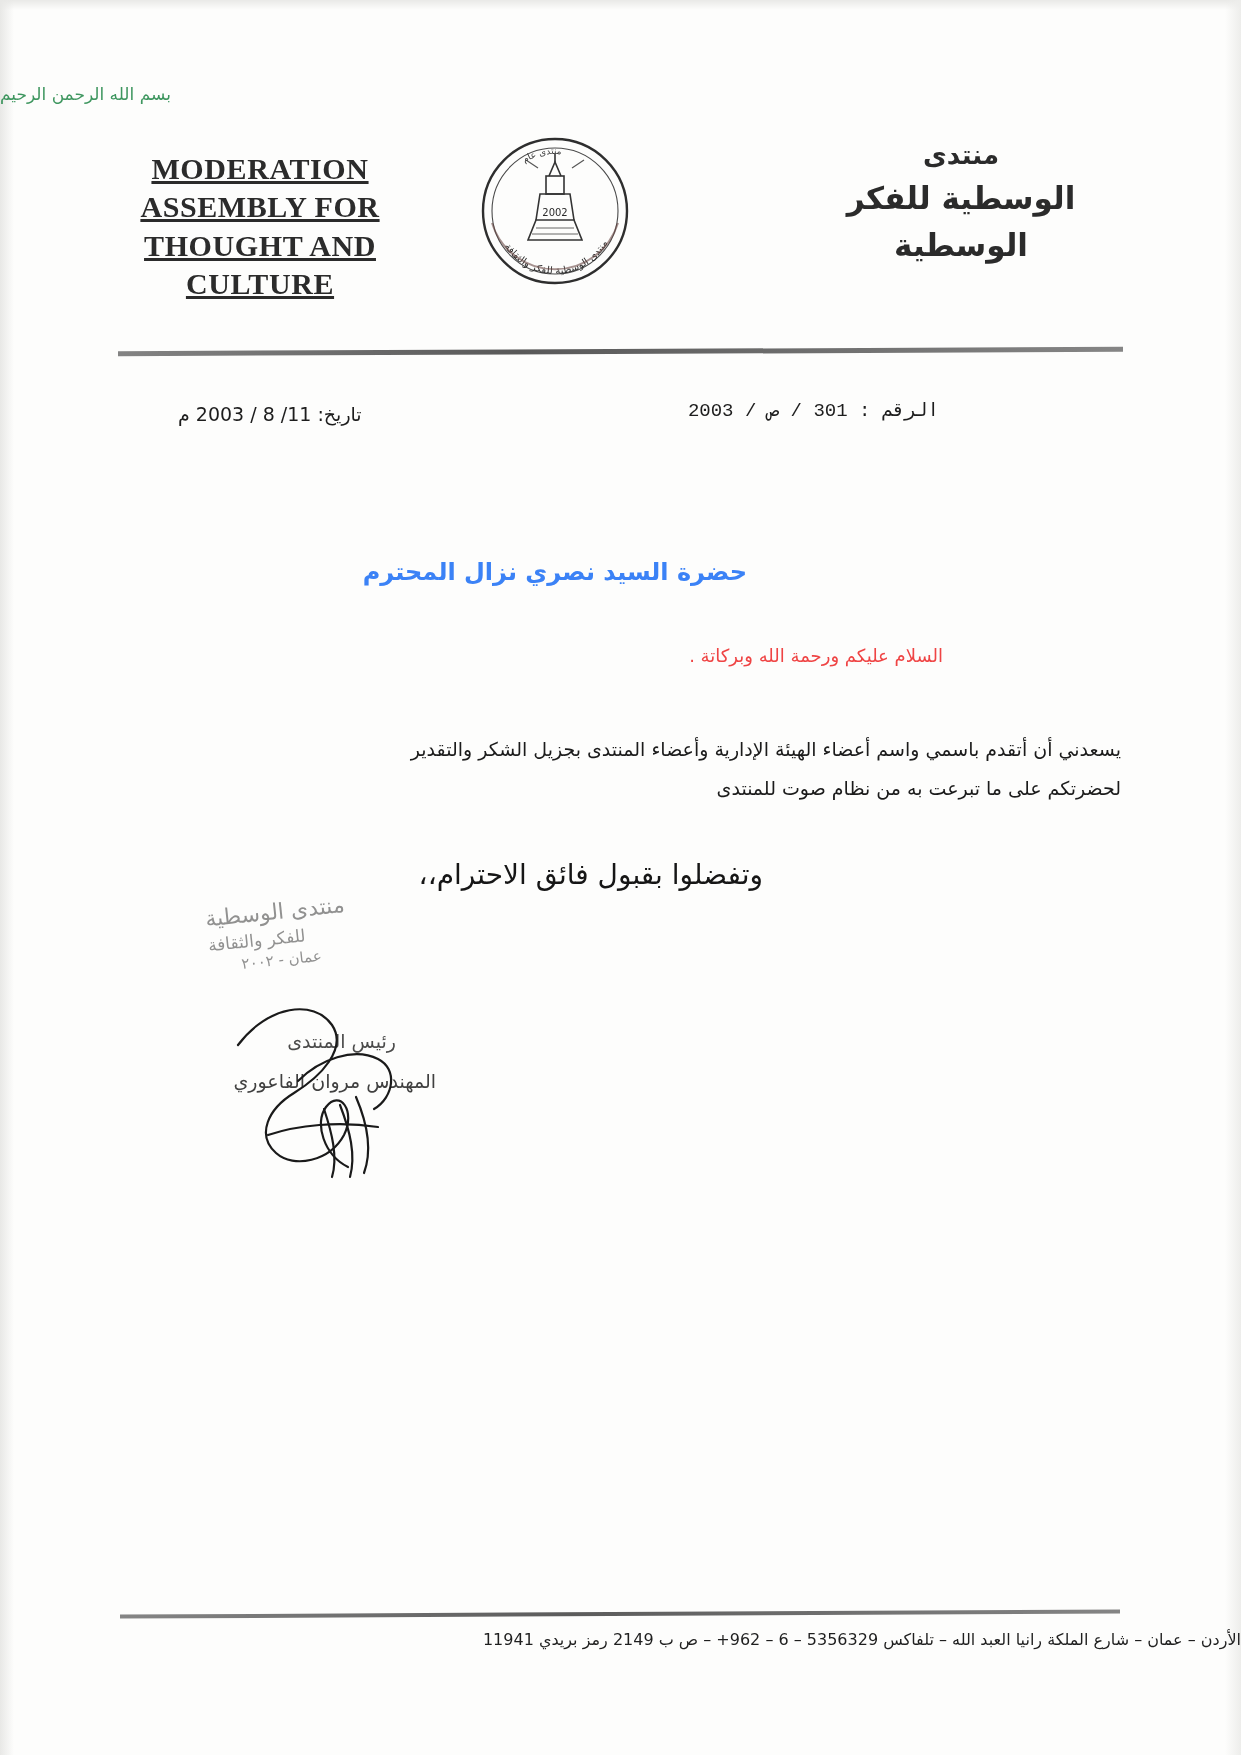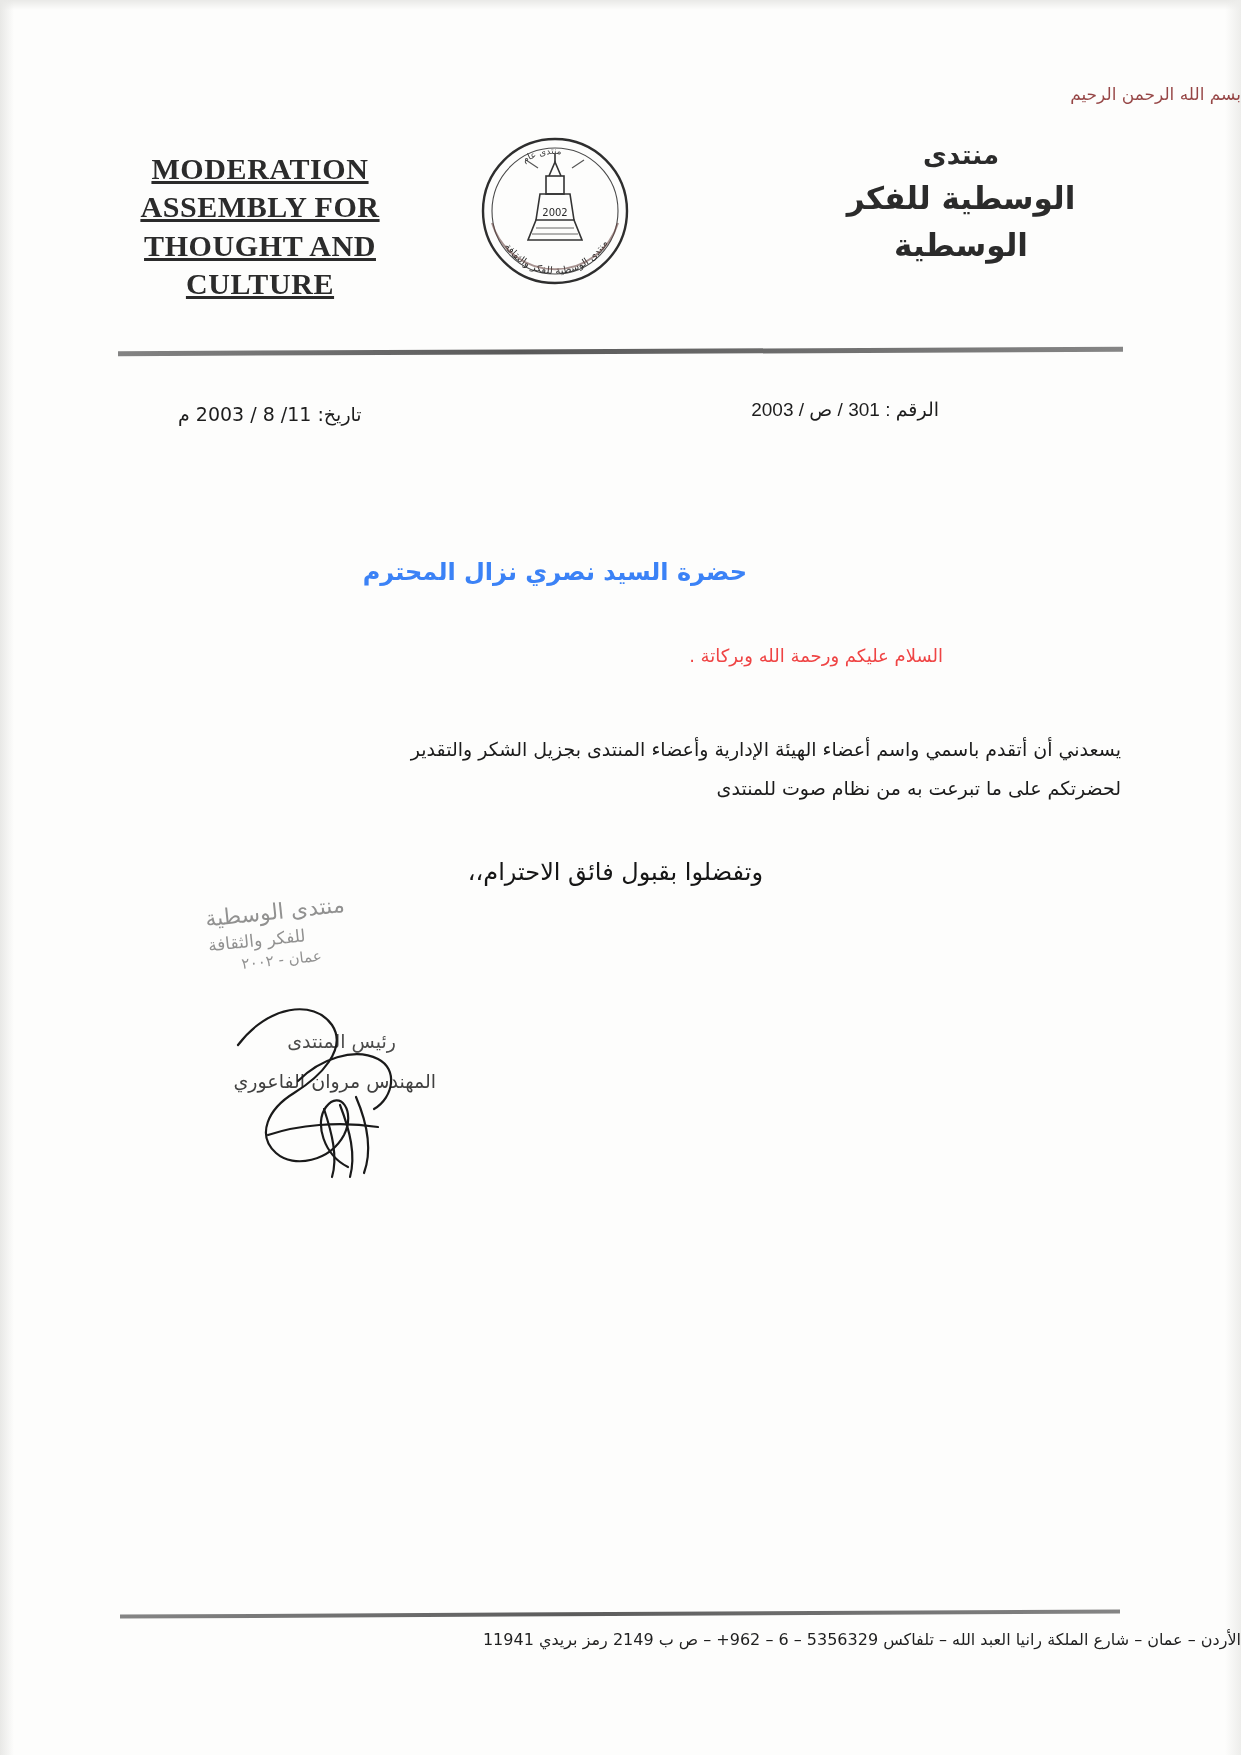--- a/index.html
+++ b/index.html
@@ -38,24 +38,24 @@
     background: linear-gradient(to bottom, #e9e9e7, rgba(255,255,255,0));
     pointer-events: none;
   }
 
   
   .basmala {
     position: absolute;
     top: 84px;
     left: 0;
     width: 100%;
-    text-align: right;
+    text-align: left;
     font-size: 17px;
     letter-spacing: 1px;
-    color: #7f1d1d;
+    color: #15803d;
     direction: rtl;
     font-family: "DejaVu Sans", sans-serif;
     opacity: .82;
   }
 
   .header-en {
     position: absolute;
     top: 150px;
     left: 95px;
     width: 330px;
@@ -105,21 +105,21 @@
     transform: rotate(-0.25deg);
     opacity: .85;
   }
 
   
   .ref-number {
     position: absolute;
     top: 398px;
     right: 302px;
     direction: rtl;
-    font-family: Liberation Sans, sans-serif;
+    font-family: Liberation Mono, monospace;
     font-size: 19px;
     color: #1d1d1d;
   }
   .ref-date {
     position: absolute;
     top: 403px;
     left: 178px;
     direction: rtl;
     font-family: "DejaVu Sans", sans-serif;
     font-size: 19px;
@@ -157,21 +157,21 @@
     font-size: 19px;
     line-height: 2.05;
     color: #1b1b1b;
   }
   .closing {
     position: absolute;
     top: 858px;
     right: 478px;
     direction: rtl;
     font-family: "DejaVu Sans", sans-serif;
-    font-size: 24px;
+    font-size: 28px;
     color: #161616;
   }
 
   
   .stamp {
     position: absolute;
     top: 905px;
     left: 95px;
     width: 255px;
     height: 120px;

